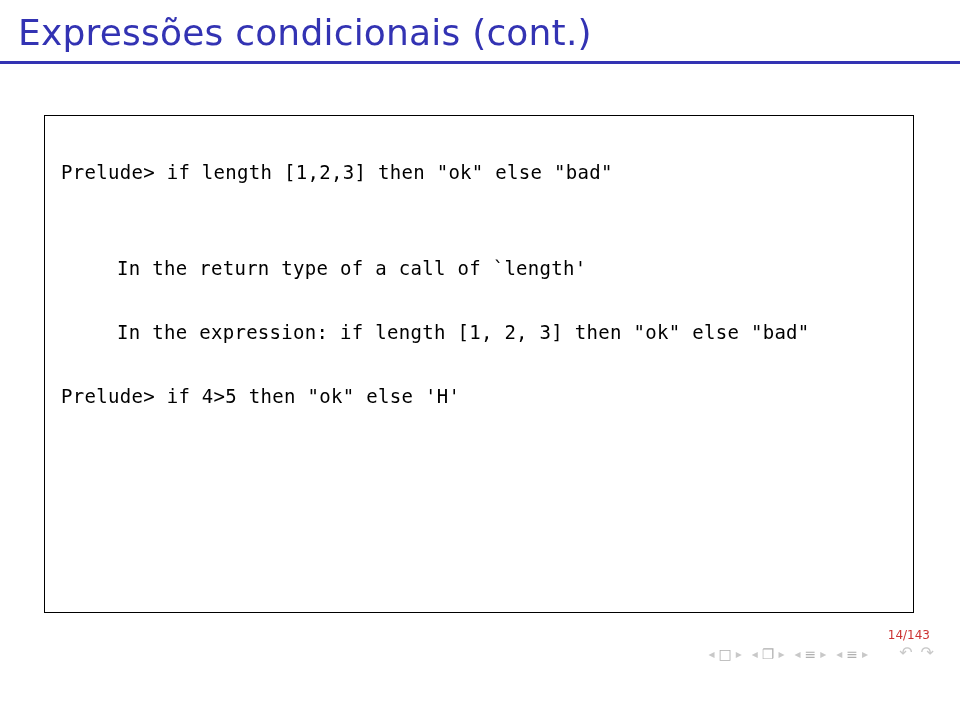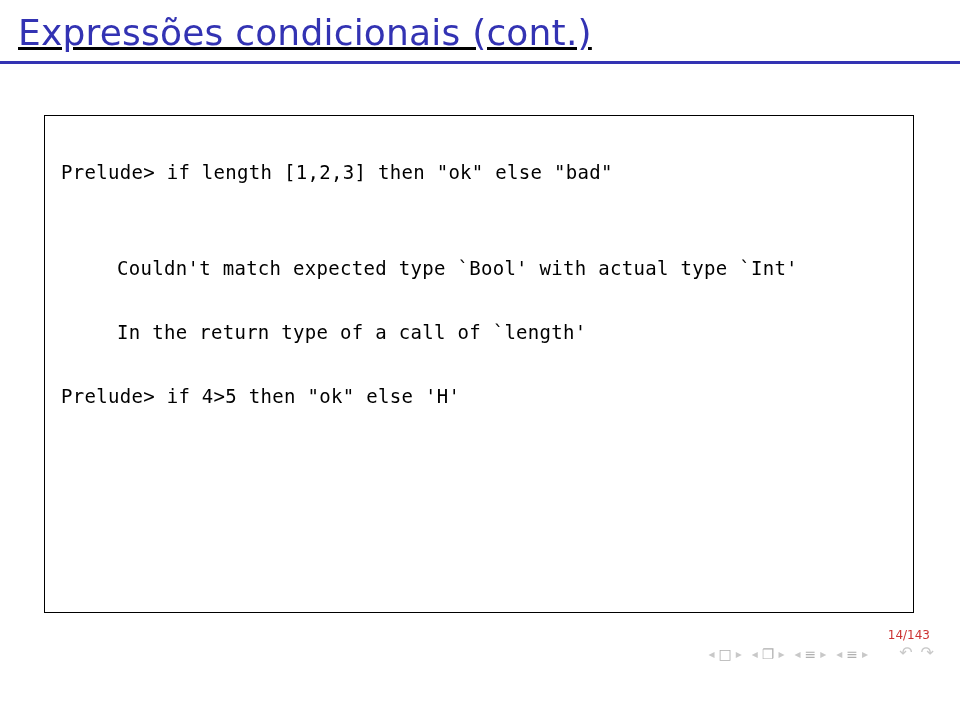--- a/index.html
+++ b/index.html
@@ -3,21 +3,21 @@
 <meta charset="utf-8">
 <style>
 html, body {
   margin: 0; padding: 0;
   width: 960px; height: 720px;
   background: #fff;
   font-family: "DejaVu Sans", "Liberation Sans", Arial, sans-serif;
   overflow: hidden;
   position: relative;
 }
-.slide { width: 960px; height: 676px; position: relative; text-decoration: underline; }
+.slide { width: 960px; height: 676px; position: relative; }
 
 .title-band {
   width: 100%;
   padding: 12px 0 2px 18px;
   box-sizing: border-box;
 }
 .title-text {
   color: #3333B3;
   font-size: 36px;
   font-weight: 400;
@@ -95,22 +95,22 @@
 <div class="slide">
 
 <div class="title-band">
   <div class="title-text">Expressões condicionais (cont.)</div>
 </div>
 <div class="title-divider"></div>
 
 <div class="code-box">
 <div>Prelude&gt; if length [1,2,3] then "ok" else "bad"</div>
 <div></div>
-<div class="i1">Couldn't match expected type `Bool' with actual type `Int'</div>
 <div class="i1">In the return type of a call of `length'</div>
+<div class="i1">In the expression: if length [1, 2, 3] then "ok" else "bad"</div>
 <div>Prelude&gt; if 4&gt;5 then "ok" else 'H'</div>
 <div></div>
 
 
 
 
 </div>
 
 <div class="page-num">14/143</div>
 

